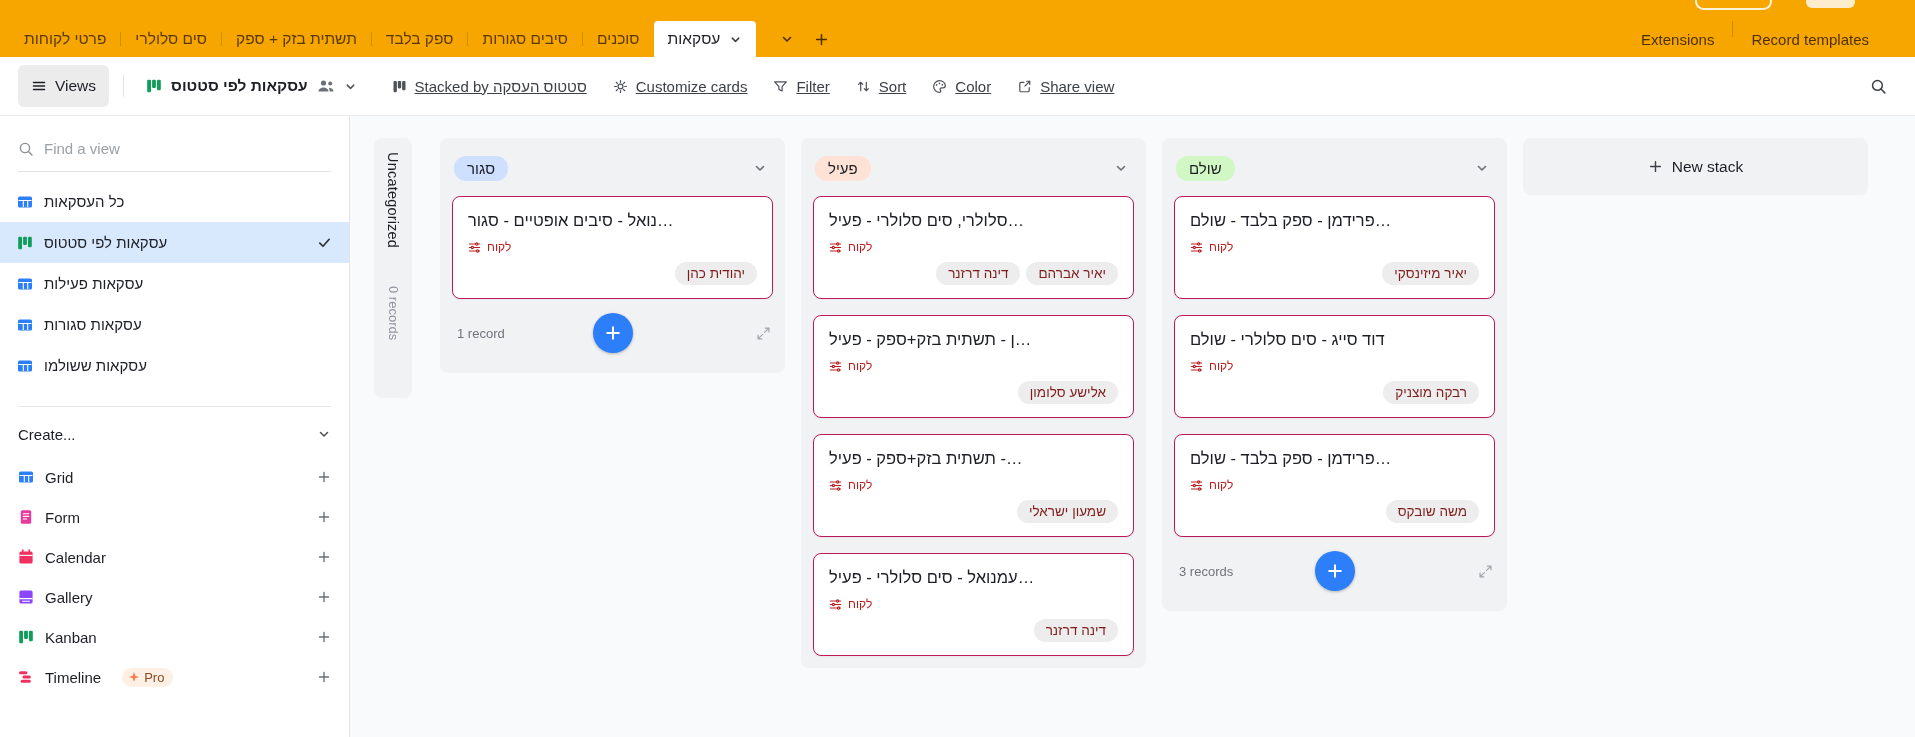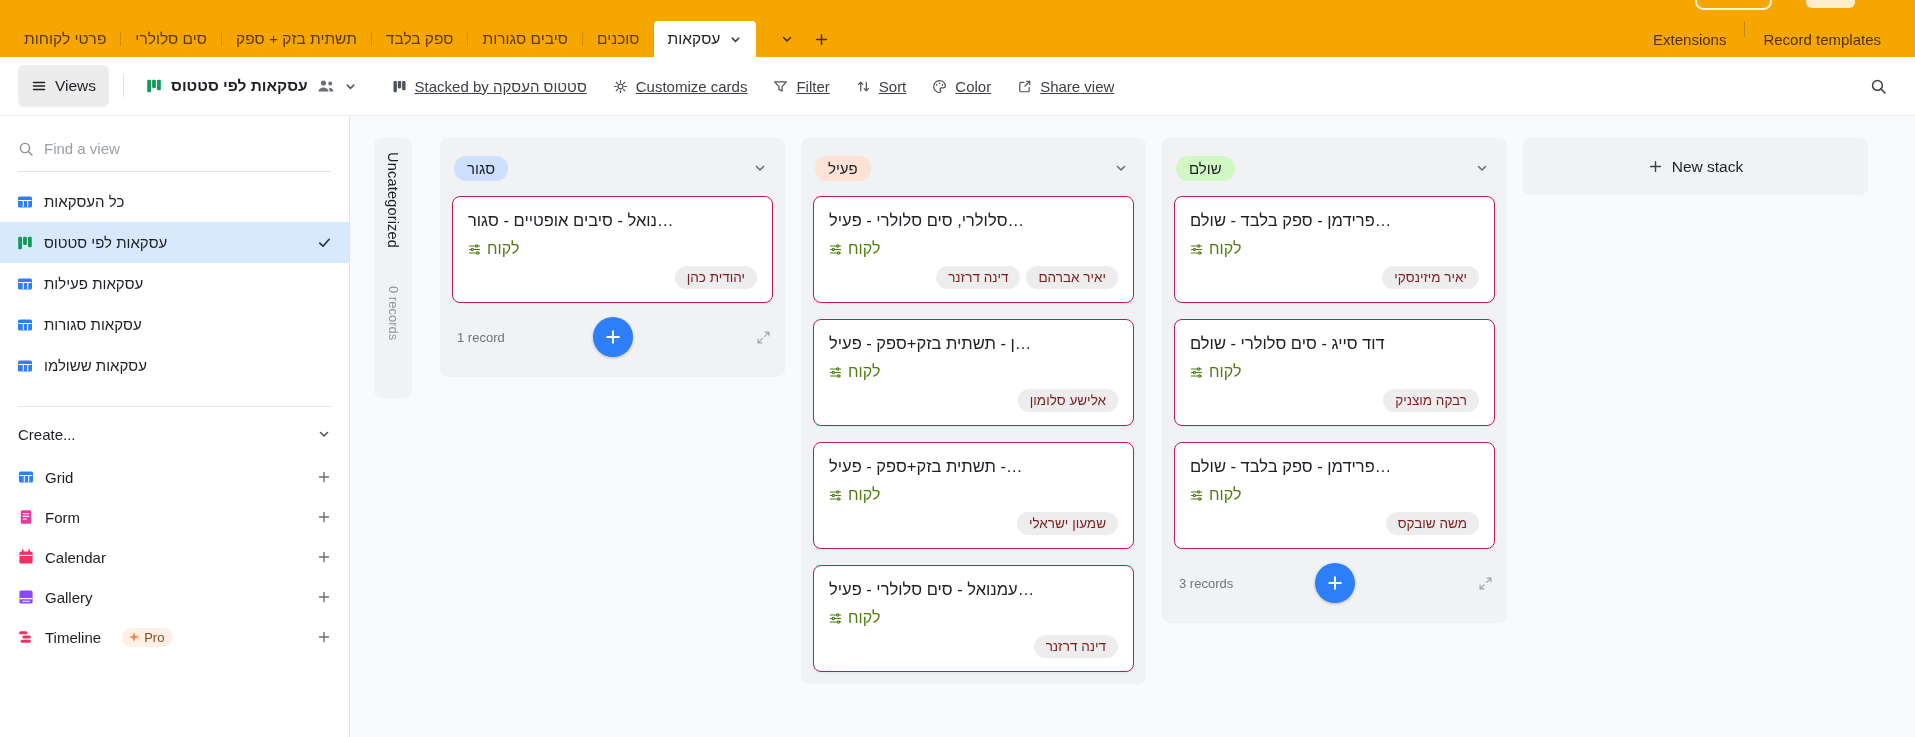--- a/index.html
+++ b/index.html
@@ -12,21 +12,21 @@
 
   
   .topbar { height:57px; background:#f7a600; display:flex; align-items:flex-end; position:relative; flex:none; }
   .tabs { display:flex; align-items:flex-start; height:36px; padding-left:10px; }
   .tab { height:36px; display:flex; align-items:center; padding:0 14px; font-size:15.5px; color:rgba(45,26,0,.78); cursor:pointer; white-space:nowrap; border:none; background:none; }
   .tab-sep { width:1px; height:14px; background:rgba(0,0,0,.16); align-self:center; }
   .tab.active { background:#fff; border-radius:4px 4px 0 0; color:#1d1f25; gap:9px; }
   .tab.active .chev { color:#3e4147; }
   .tab-tool { background:none; border:none; height:36px; display:flex; align-items:center; padding:0 10px; color:rgba(45,26,0,.85); cursor:pointer; }
   .tab-tool.addtab { margin-left:14px; }
-  .topbar-right { position:absolute; right:28px; bottom:0; height:36px; display:flex; }
+  .topbar-right { position:absolute; right:40px; bottom:0; height:36px; display:flex; }
   .topbar-link { background:none; border:none; font-size:15px; color:rgba(45,26,0,.85); cursor:pointer; padding:0 6px; white-space:nowrap; }
   .tr-sep { width:1px; height:16px; background:rgba(0,0,0,.18); margin:0 12px; }
   .cut-a { position:absolute; top:-7px; right:143px; width:77px; height:17px; border:2px solid rgba(255,255,255,.85); border-radius:9px; }
   .cut-b { position:absolute; top:-4px; right:60px; width:49px; height:12px; background:rgba(255,255,255,.8); border-radius:6px; }
 
   
   .toolbar { height:59px; display:flex; align-items:center; padding:0 18px; border-bottom:1px solid #ececec; background:#fff; flex:none; }
   .views-btn { display:flex; align-items:center; gap:8px; background:#ececec; border:none; border-radius:6px; height:42px; padding:0 13px; font-size:15.5px; color:#1d1f25; cursor:pointer; }
   .vsep { width:1px; height:22px; background:#e2e2e2; margin:0 14px; }
   .view-name-btn { display:flex; align-items:center; gap:9px; background:none; border:none; font-size:15.5px; font-weight:700; color:#1d1f25; padding:0 8px; height:34px; cursor:pointer; }
@@ -62,21 +62,21 @@
   .uncat { width:38px; height:260px; background:#f1f2f4; border-radius:8px; display:flex; flex-direction:column; align-items:center; padding-top:14px; gap:38px; margin-right:12px; cursor:pointer; flex:none; }
   .vtext { writing-mode:vertical-rl; font-size:14.5px; color:#1d1f25; letter-spacing:.2px; }
   .vcount { writing-mode:vertical-rl; font-size:13px; color:#9095a0; }
   .stack { width:345px; flex:none; background:#f1f2f4; border-radius:8px; padding:12px; }
   .stack-header { height:36px; display:flex; align-items:center; justify-content:space-between; padding:0 6px 0 2px; margin-bottom:10px; }
   .stack-header .chev { color:#6b6f76; cursor:pointer; }
   .badge { padding:4px 13px; border-radius:12px; font-size:15px; color:#1d1f25; }
   .cards { display:flex; flex-direction:column; gap:16px; }
   .card { background:#fff; border:1px solid #be185d; border-radius:8px; padding:14px 15px 13px; box-shadow:0 1px 2px rgba(0,0,0,.05); cursor:pointer; }
   .card-title { font-size:16.5px; font-weight:500; color:#1d1f25; white-space:nowrap; overflow:hidden; direction:ltr; text-align:left; }
-  .field-row { margin-top:10px; display:flex; align-items:center; gap:6px; font-size:16px; color:#4d7c0f; }
+  .field-row { margin-top:10px; display:flex; align-items:center; gap:6px; font-size:12px; color:#b91c1c; }
   .chip-row { margin-top:8px; direction:rtl; display:flex; gap:6px; flex-wrap:wrap; }
   .chip { background:#ededed; border-radius:999px; padding:4px 12px; font-size:13.5px; color:#7f1d1d; white-space:nowrap; }
   .stack-footer { position:relative; height:56px; margin-top:6px; display:flex; align-items:center; }
   .count { font-size:13px; color:#70747b; margin-left:5px; }
   .add-btn { position:absolute; left:50%; top:50%; transform:translate(-50%,-50%); width:40px; height:40px; border-radius:50%; background:#2d7ff9; border:none; display:flex; align-items:center; justify-content:center; cursor:pointer; box-shadow:0 1px 3px rgba(0,0,0,.25); }
   .expand-btn { margin-left:auto; background:none; border:none; color:#a2a6ad; cursor:pointer; padding:4px 2px; }
   .new-stack { width:345px; height:57px; flex:none; background:#f1f2f4; border:none; border-radius:8px; display:flex; align-items:center; justify-content:center; gap:9px; font-size:15.5px; color:#1d1f25; cursor:pointer; }
 </style>
 </head>
 <body>
@@ -311,20 +311,33 @@
               <path d="M1.4 9.6h13.2M4.2 12.2h7.6" stroke="#fff" stroke-width="1.1"></path>
             </svg>
           <span>Gallery</span>
           <span class="plus">
             <svg viewBox="0 0 16 16" width="14" height="14" fill="none" stroke="currentColor" stroke-width="1.6" stroke-linecap="round">
                 <path d="M8 2.8v10.4M2.8 8h10.4"></path>
               </svg>
           </span>
         </div>
         <div class="create-item">
+          <svg viewBox="0 0 16 16" width="16" height="16" fill="#0f9d58">
+              <rect x="1.2" y="1.8" width="3.8" height="12.4" rx="1.2"></rect>
+              <rect x="6.1" y="1.8" width="3.8" height="8.2" rx="1.2"></rect>
+              <rect x="11" y="1.8" width="3.8" height="10.4" rx="1.2"></rect>
+            </svg>
+          <span>Kanban</span>
+          <span class="plus">
+            <svg viewBox="0 0 16 16" width="14" height="14" fill="none" stroke="currentColor" stroke-width="1.6" stroke-linecap="round">
+                <path d="M8 2.8v10.4M2.8 8h10.4"></path>
+              </svg>
+          </span>
+        </div>
+        <div class="create-item">
           <svg viewBox="0 0 16 16" width="16" height="16" fill="#ef3061">
               <rect x="1" y="2.2" width="8.4" height="3" rx="1.5"></rect>
               <rect x="4.4" y="6.5" width="8.4" height="3" rx="1.5"></rect>
               <rect x="2.6" y="10.8" width="10.2" height="3" rx="1.5"></rect>
             </svg>
           <span>Timeline</span>
           <span class="pro-badge">
             <svg viewBox="0 0 16 16" width="12" height="12" fill="#f8814f">
                 <path d="M8 1.2 9.7 6.3 14.8 8 9.7 9.7 8 14.8 6.3 9.7 1.2 8 6.3 6.3z"></path>
               </svg>

